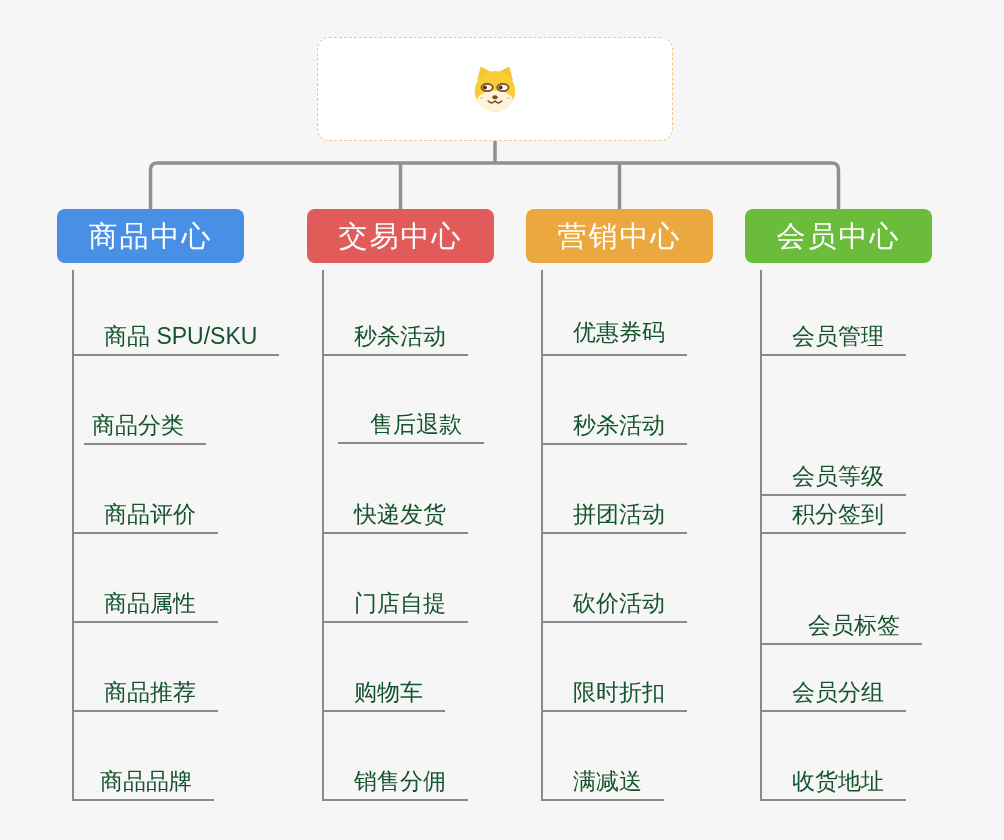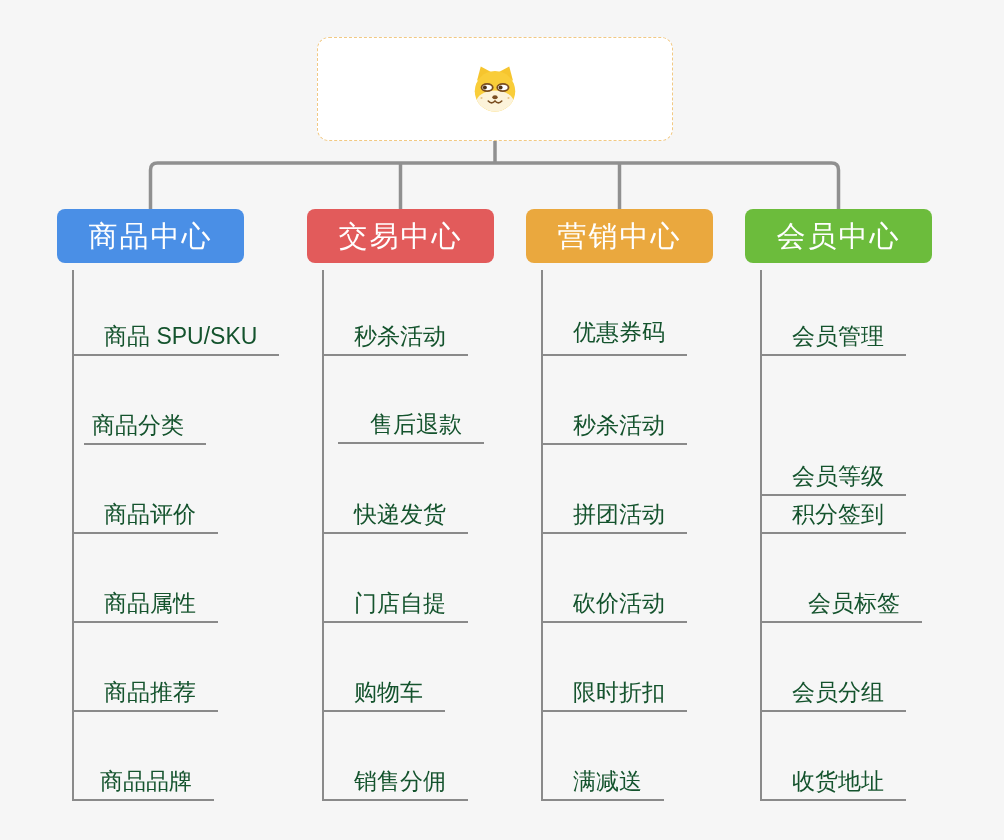--- a/index.html
+++ b/index.html
@@ -194,21 +194,21 @@
   </div>
       <div class="leaf" style="left: 760px; top: 316px;">
     <span class="leaf-label">会员管理</span>
   </div>
       <div class="leaf" style="left: 760px; top: 427px; margin-top: 29px;">
     <span class="leaf-label">会员等级</span>
   </div>
       <div class="leaf" style="left: 760px; top: 494px;">
     <span class="leaf-label">积分签到</span>
   </div>
-      <div class="leaf" style="left: 760px; top: 583px; padding-left: 48px;">
+      <div class="leaf" style="left: 760px; top: 605px; padding-left: 48px;">
     <span class="leaf-label">会员标签</span>
   </div>
       <div class="leaf" style="left: 760px; top: 672px;">
     <span class="leaf-label">会员分组</span>
   </div>
       <div class="leaf" style="left: 760px; top: 761px; align-items: flex-end;">
     <span class="leaf-label">收货地址</span>
   </div>
     </div>
 </div>

